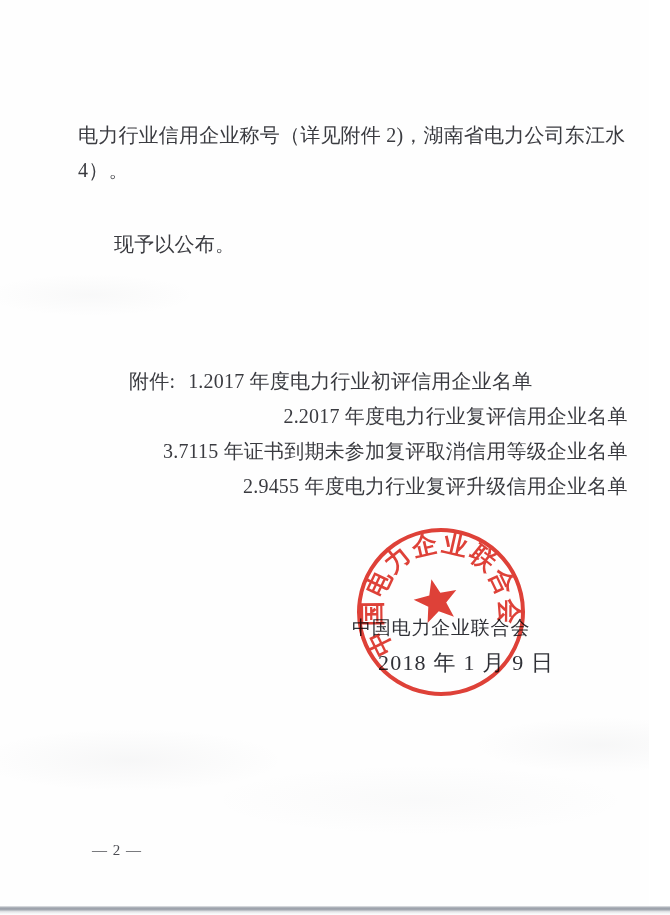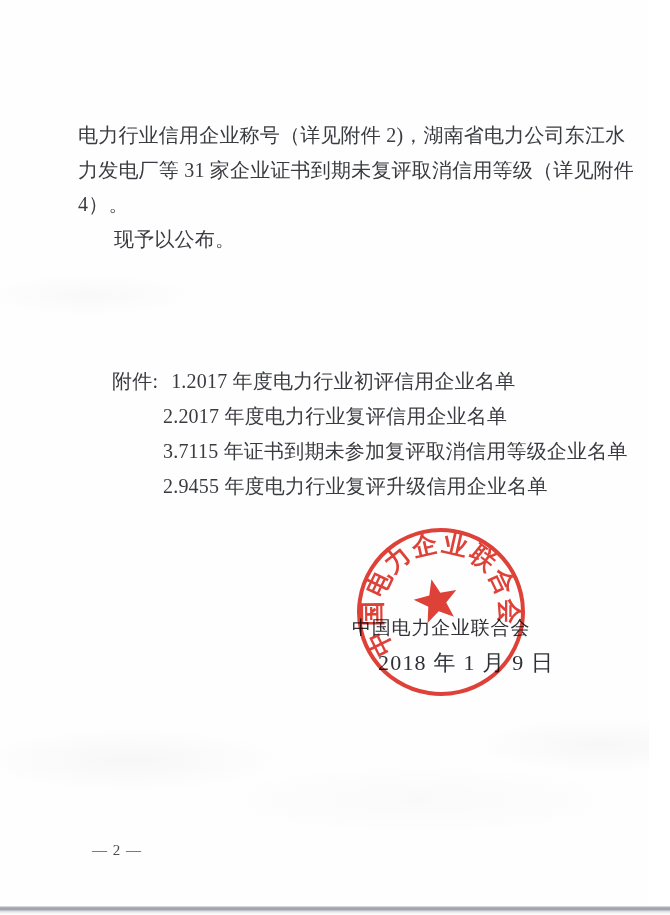--- a/index.html
+++ b/index.html
@@ -27,34 +27,34 @@
   .body-text {
     position: absolute;
     left: 78px;
     top: 118px;
     width: 522px;
     font-size: 20px;
     line-height: 34.5px;
     letter-spacing: 0.2px;
   }
   .body-text .line { white-space: nowrap; }
-  .body-text .line.indent { text-indent: 36px; }
+  .body-text .line.indent { text-indent: 36px; margin-top: 40px; }
   
   .attachments {
     position: absolute;
     left: 112px;
     top: 364px;
     font-size: 20px;
     line-height: 35px;
     letter-spacing: 0.2px;
   }
-  .att-first { white-space: nowrap; }
+  .att-first { white-space: nowrap; margin-left: 17px; }
   .att-label { margin-right: 13px; }
   .att-item { white-space: nowrap; }
-  .att-rest { padding-left: 51px; }
+  .att-rest { padding-left: 51px; text-align: right; }
   
   .sig-org {
     position: absolute;
     left: 352px;
     top: 615px;
     font-size: 19px;
     letter-spacing: 0.8px;
     white-space: nowrap;
     color: #2f3036;
   }
@@ -108,21 +108,20 @@
       #d7d9dd 5px, #f2f3f4 7px, #ffffff 9px);
   }
 </style>
 </head>
 <body>
 
 <div class="page">
 
   <div class="body-text">
     <div class="line">电力行业信用企业称号（详见附件 2)，湖南省电力公司东江水</div>
-    <div class="line">力发电厂等 31 家企业证书到期未复评取消信用等级（详见附件</div>
     <div class="line">4）。</div>
     <div class="line indent">现予以公布。</div>
   </div>
 
   <div class="attachments">
     <div class="att-first">
       <span class="att-label">附件:</span><span class="att-item">1.2017 年度电力行业初评信用企业名单</span>
     </div>
     <div class="att-item att-rest">2.2017 年度电力行业复评信用企业名单</div>
     <div class="att-item att-rest">3.7115 年证书到期未参加复评取消信用等级企业名单</div>

